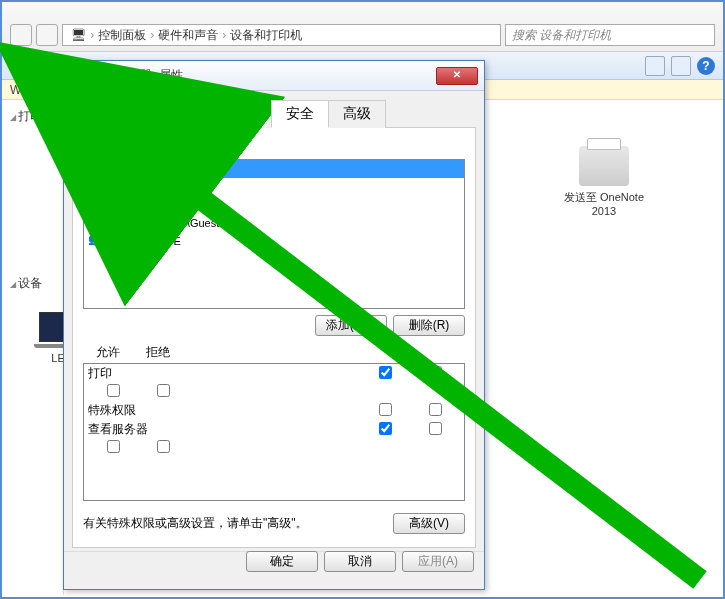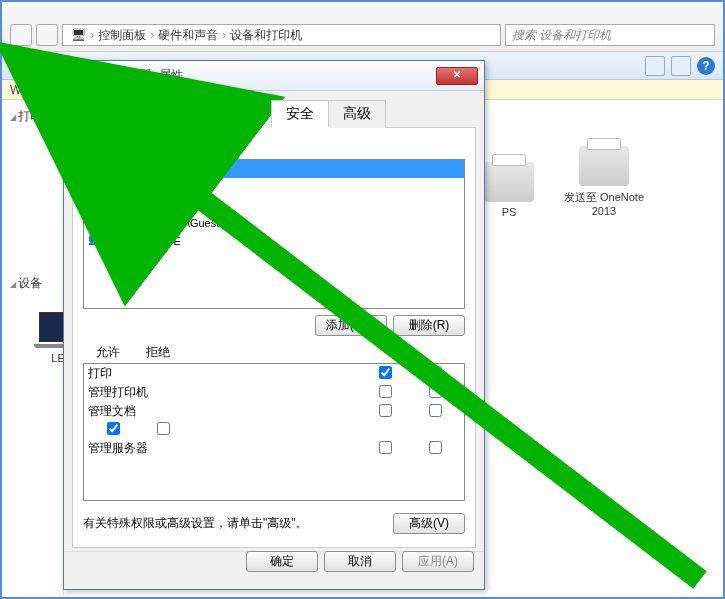--- a/index.html
+++ b/index.html
@@ -118,24 +118,20 @@
   <div class="explorer-body">
     <div class="sidebar">
       <div class="sidebar-group">打印</div>
       <div style="height:140px"></div>
       <div class="sidebar-group">设备</div>
     </div>
     <div class="content">
       <div class="device-item" style="top:30px;left:40px">
         <div class="printer-icon"></div>
       </div>
-      <div class="device-item" style="top:60px;left:420px">
-        <div class="printer-icon"></div>
-        <div>PS</div>
-      </div>
       <div class="device-item" style="top:44px;left:490px">
         <div class="printer-icon"></div>
         <div style="width:100px">发送至 OneNote 2013</div>
       </div>
       <div class="device-item" style="top:210px;left:-30px">
         <div class="laptop-icon"></div>
         <div class="laptop-base"></div>
         <div>LEN</div>
       </div>
     </div>
@@ -188,35 +184,34 @@
         <div class="ph-col">允许</div>
         <div class="ph-col">拒绝</div>
       </div>
       <div class="perm-table">
         <div class="perm-row">
             <div class="pname">打印</div>
             <div class="pchk"><input type="checkbox" checked="" style=""></div>
             <div class="pchk"><input type="checkbox" style=""></div>
           </div>
         <div class="perm-row">
-            <div class="pname">管理打印机</div>
-            <div class="pchk"><input type="checkbox" style=""></div>
-            <div class="pchk"><input type="checkbox" style=""></div>
-          </div>
-        <div class="perm-row">
-            <div class="pname">管理文档</div>
-            <div class="pchk"><input type="checkbox" style=""></div>
-            <div class="pchk"><input type="checkbox" style=""></div>
-          </div>
-        <div class="perm-row">
+            <div class="pchk"><input type="checkbox" style=""></div>
+            <div class="pchk"><input type="checkbox" style=""></div>
+          </div>
+        <div class="perm-row">
+            <div class="pname">特殊权限</div>
+            <div class="pchk"><input type="checkbox" style=""></div>
+            <div class="pchk"><input type="checkbox" style=""></div>
+          </div>
+        <div class="perm-row">
+            <div class="pname">查看服务器</div>
             <div class="pchk"><input type="checkbox" checked="" style=""></div>
             <div class="pchk"><input type="checkbox" style=""></div>
           </div>
         <div class="perm-row">
-            <div class="pname">管理服务器</div>
             <div class="pchk"><input type="checkbox" style=""></div>
             <div class="pchk"><input type="checkbox" style=""></div>
           </div>
       </div>
       <div class="adv-row">
         <div class="txt">有关特殊权限或高级设置，请单击"高级"。</div>
         <button class="win-btn">高级(V)</button>
       </div>
     </div>
   </div>

